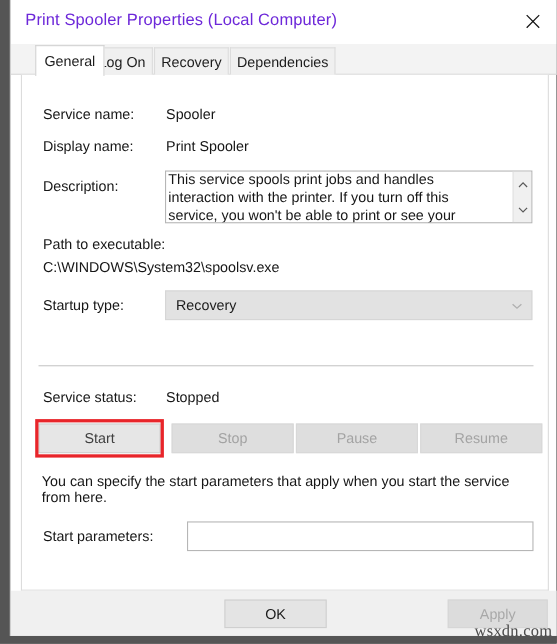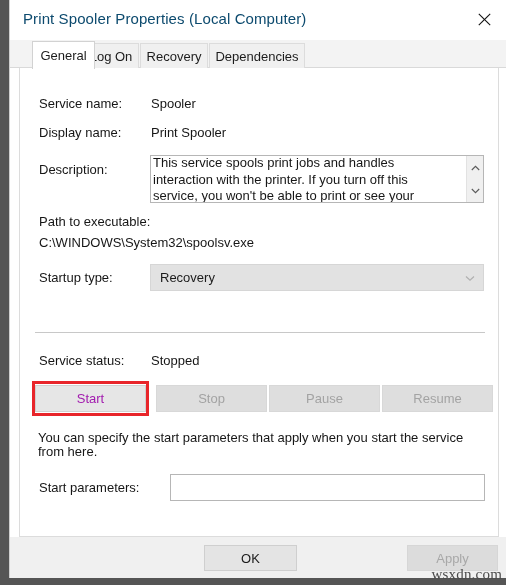--- a/index.html
+++ b/index.html
@@ -45,21 +45,21 @@
     width: 497px;
     height: 40px;
     background: #ffffff;
     box-sizing: border-box;
   }
   .title-text {
     position: absolute;
     left: 13px;
     top: 10px;
     font-size: 15px;
-    color: #0c4a6e;
+    color: #6d28d9;
     letter-spacing: 0.1px;
     white-space: nowrap;
   }
   .close-btn {
     position: absolute;
     right: 0px;
     top: 0px;
     width: 46px;
     height: 38px;
     display: flex;
@@ -230,21 +230,21 @@
     position: absolute;
     top: 317px;
     height: 27px;
     background: #e2e2e2;
     border: 1px solid #d4d4d4;
     box-sizing: border-box;
     display: flex;
     align-items: center;
     justify-content: center;
     font-size: 13px;
-    color: #a21caf;
+    color: #404040;
     cursor: default;
     white-space: nowrap;
   }
   .svc-btn.disabled {
     color: #a3a3a3;
     background: #dedede;
     border-color: #d8d8d8;
   }
   .svc-btn.enabled {
     background: #e6e6e6;

